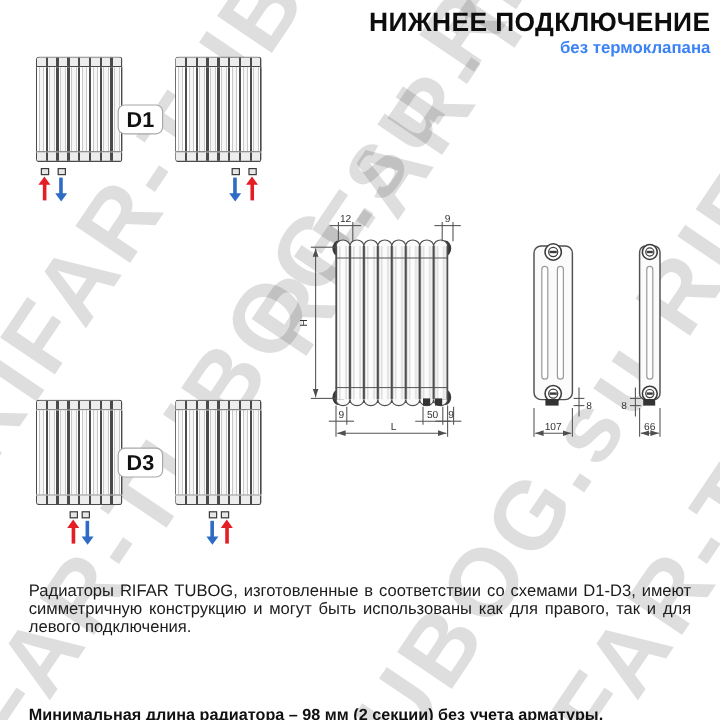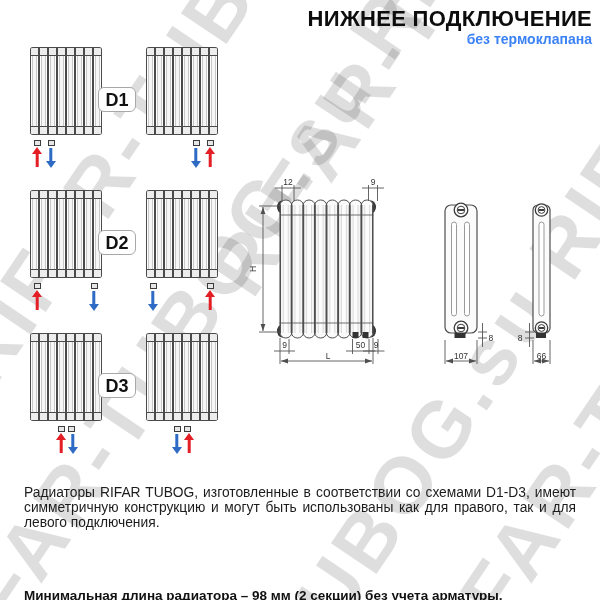--- a/index.html
+++ b/index.html
@@ -128,41 +128,20 @@
       <div class="caps top"></div>
       <div class="tubes"></div>
       <div class="caps bottom"></div>
       <div class="conn" style="left:47px;"></div>
       <div class="conn" style="left:61px;"></div>
       <span class="arrow return down" style="left:45px;"></span>
       <span class="arrow supply" style="left:59px;"></span>
     </div>
   </div>
 
-  <div class="scheme-row" style="top:190px;">
-    <div class="rad" style="left:30px;">
-      <div class="caps top"></div>
-      <div class="tubes"></div>
-      <div class="caps bottom"></div>
-      <div class="conn" style="left:4px;"></div>
-      <div class="conn" style="left:61px;"></div>
-      <span class="arrow supply" style="left:2px;"></span>
-      <span class="arrow return down" style="left:59px;"></span>
-    </div>
-    <div class="scheme-label">D2</div>
-    <div class="rad" style="left:146px;">
-      <div class="caps top"></div>
-      <div class="tubes"></div>
-      <div class="caps bottom"></div>
-      <div class="conn" style="left:4px;"></div>
-      <div class="conn" style="left:61px;"></div>
-      <span class="arrow return down" style="left:2px;"></span>
-      <span class="arrow supply" style="left:59px;"></span>
-    </div>
-  </div>
 
   <div class="scheme-row" style="top:333px;">
     <div class="rad" style="left:30px;">
       <div class="caps top"></div>
       <div class="tubes"></div>
       <div class="caps bottom"></div>
       <div class="conn" style="left:28px;"></div>
       <div class="conn" style="left:38px;"></div>
       <span class="arrow supply" style="left:26px;"></span>
       <span class="arrow return down" style="left:38px;"></span>

